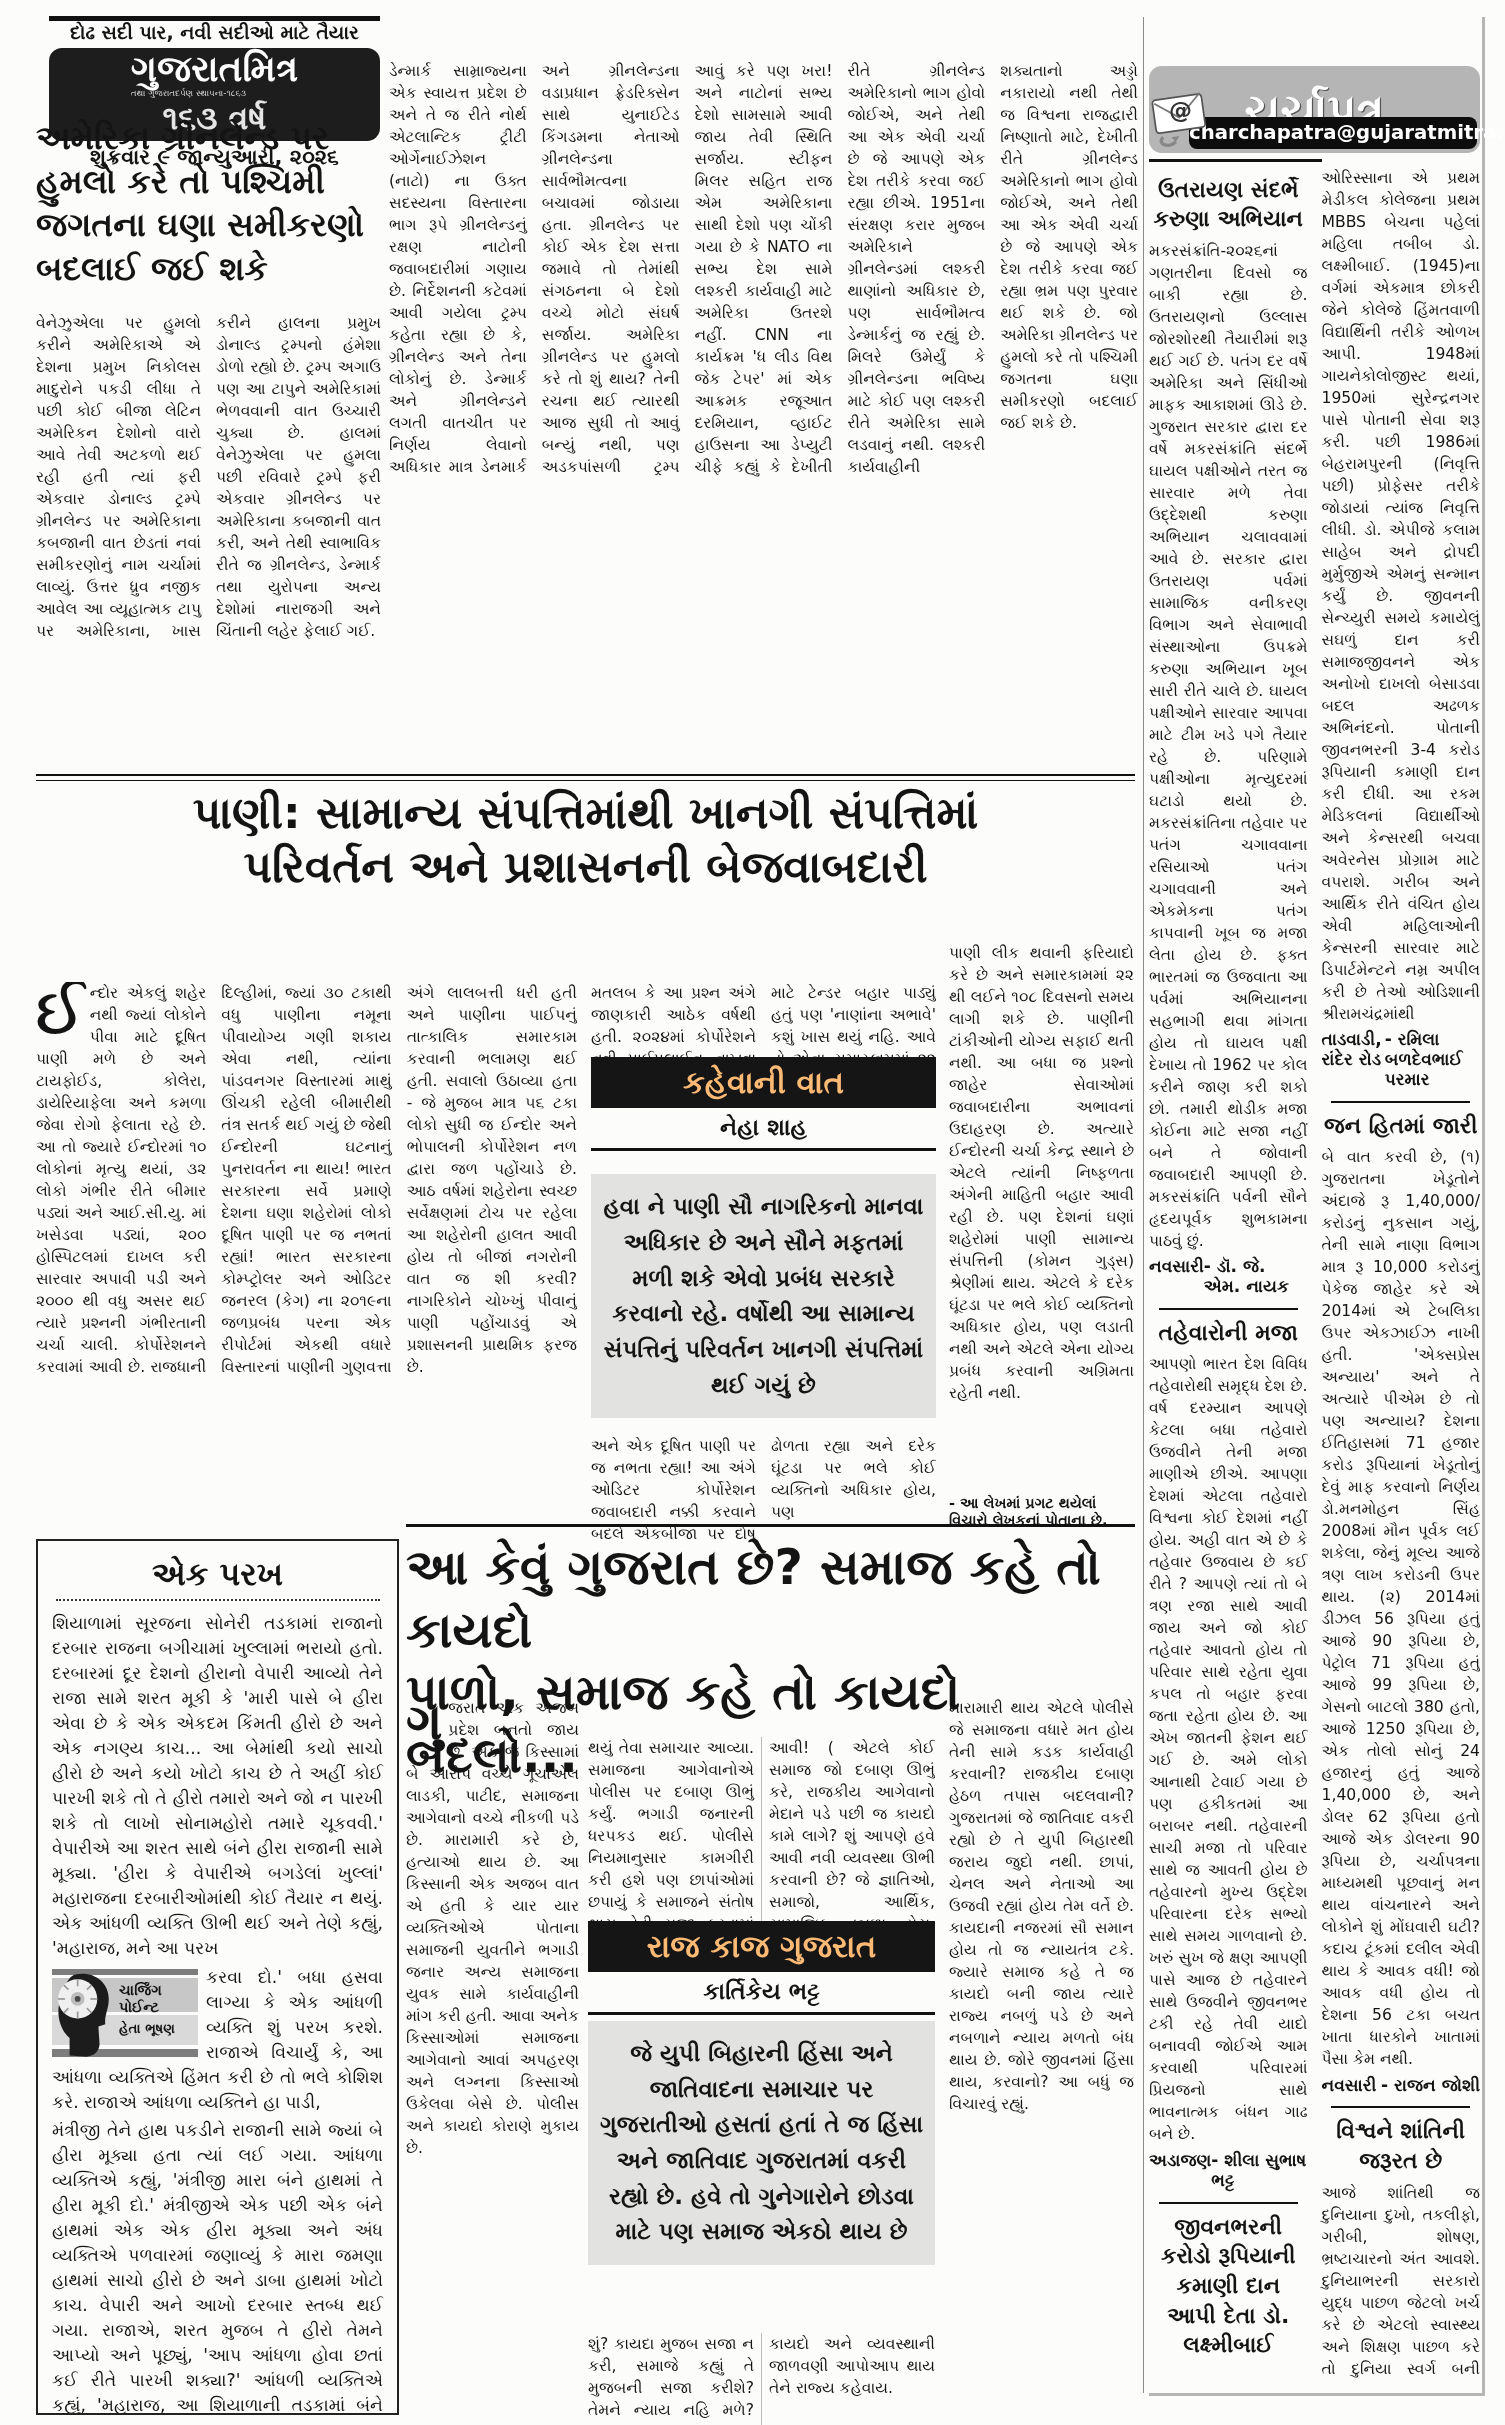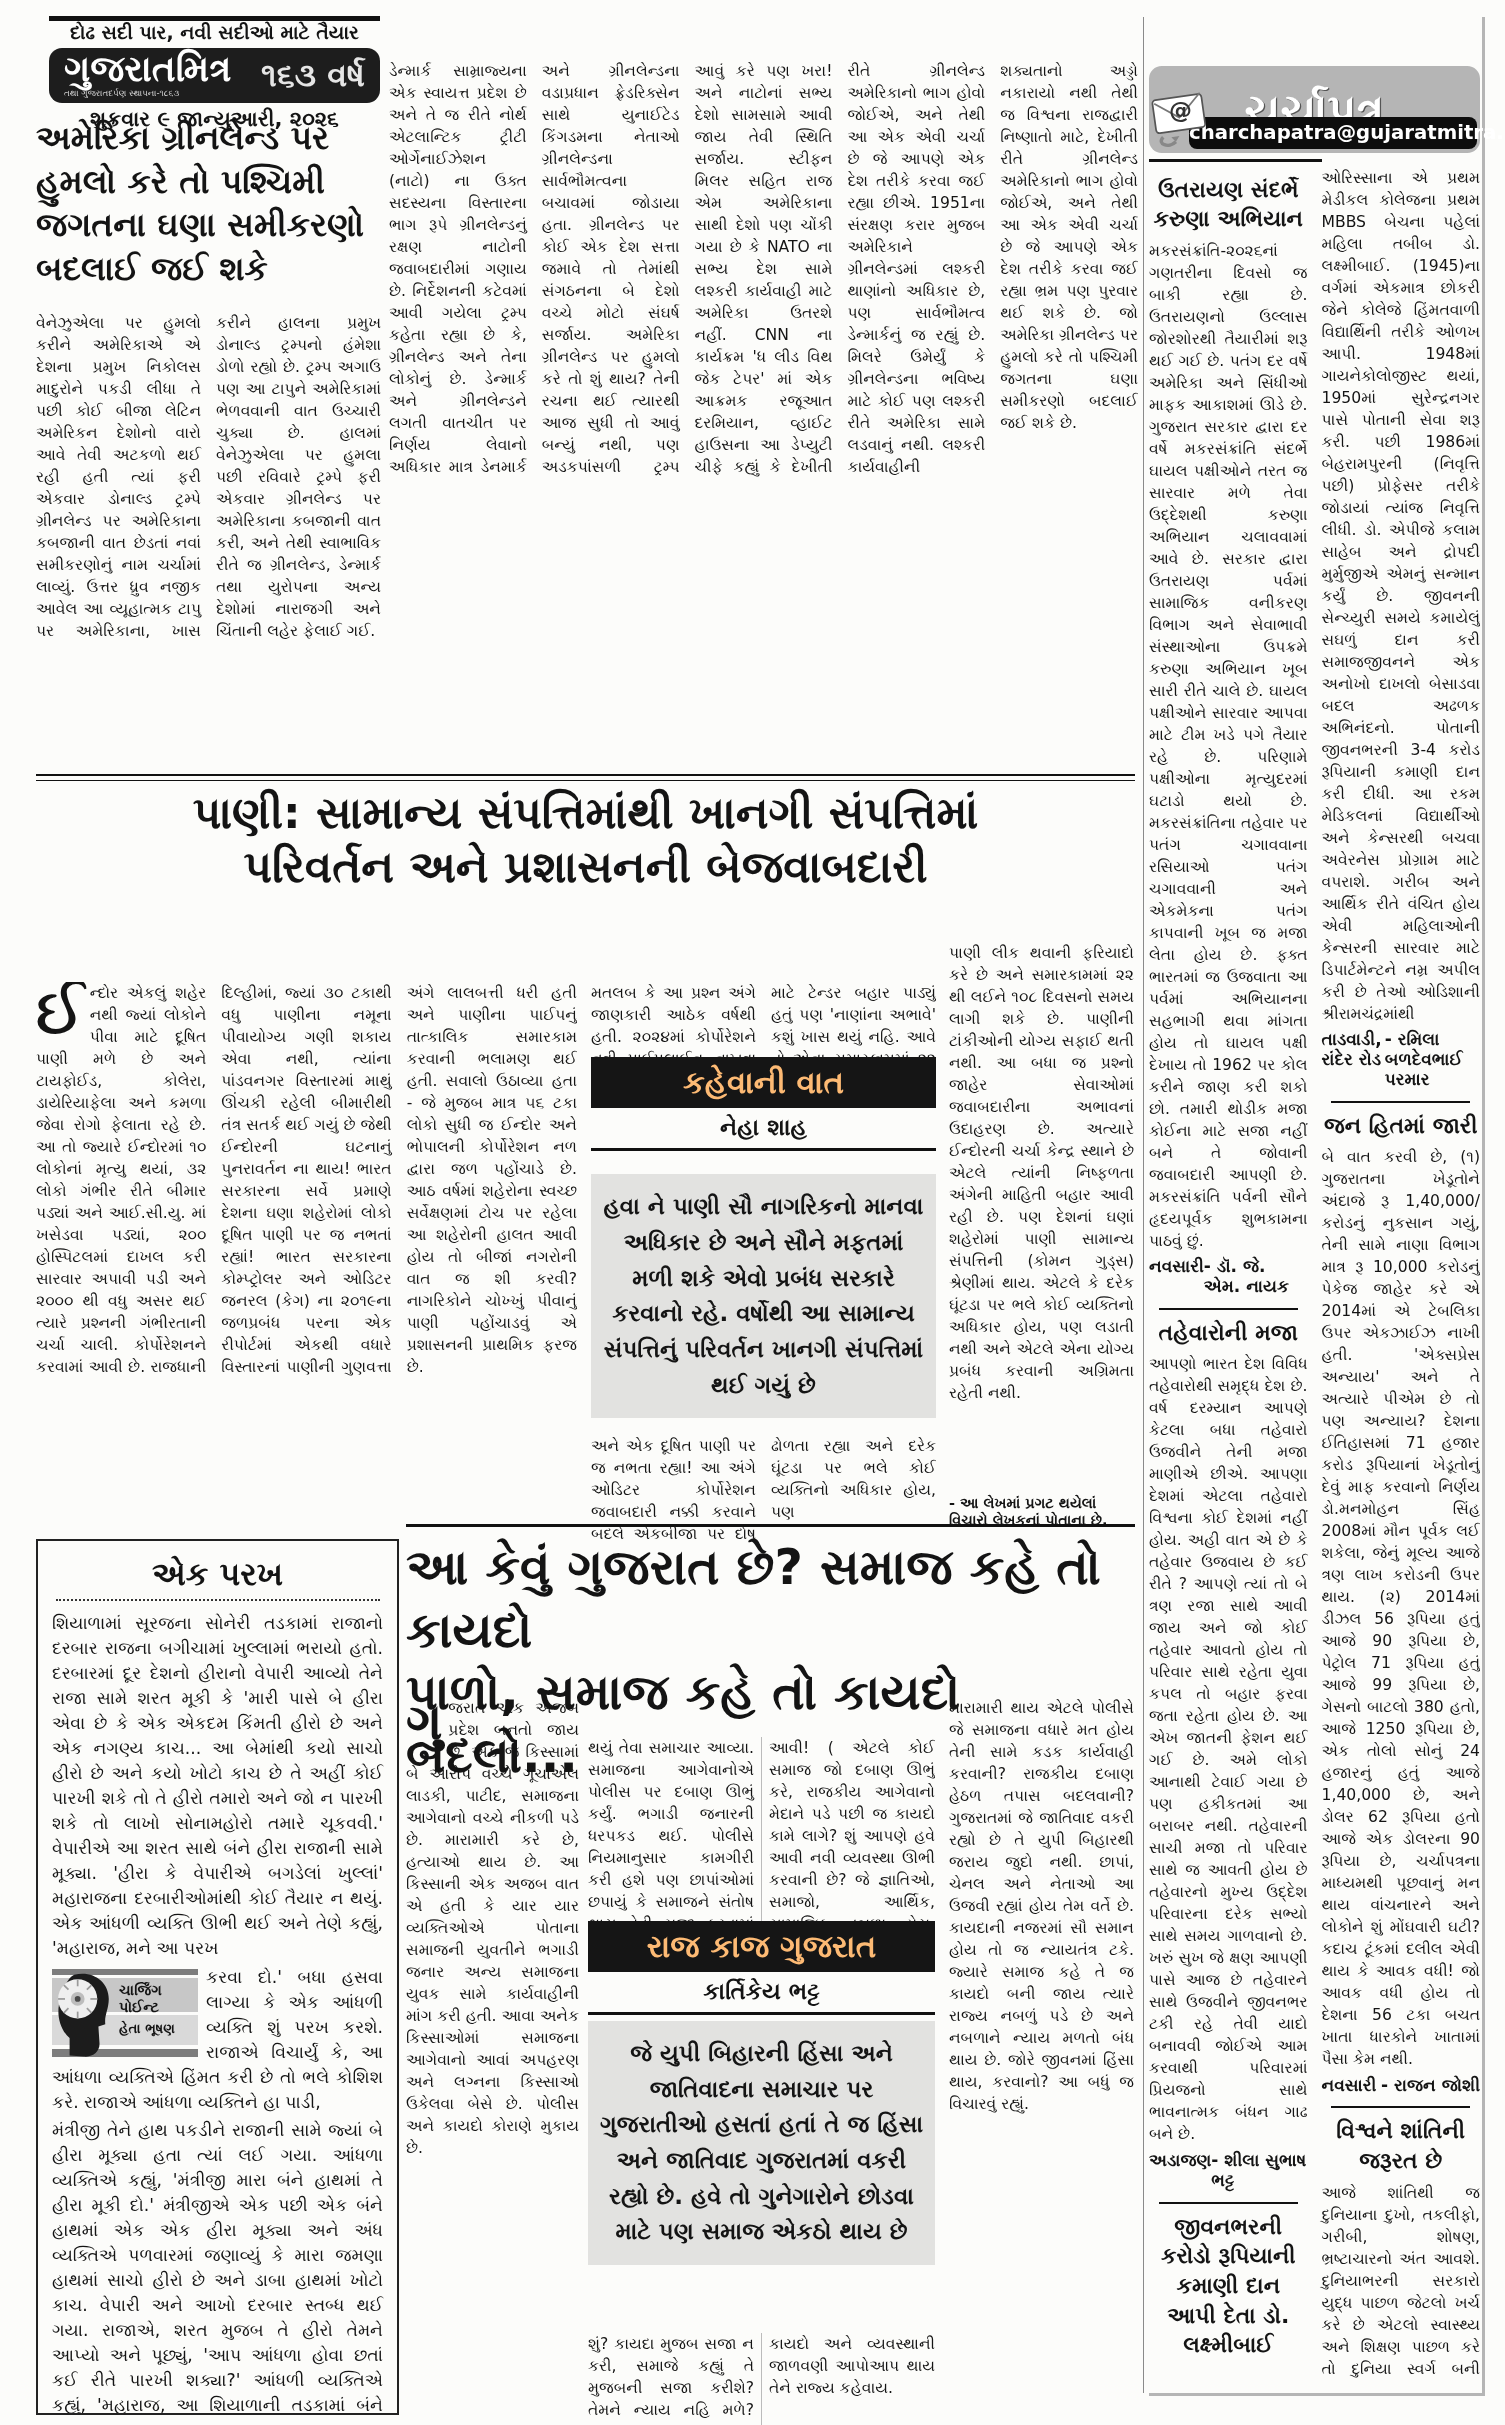--- a/index.html
+++ b/index.html
@@ -5,21 +5,21 @@
   html,body{margin:0;padding:0;background:#e9e7e2;}
   .page{position:relative;width:1506px;height:2426px;background:#fcfcfa;color:#141414;
         font-family:"DejaVu Sans","Liberation Sans",sans-serif;overflow:hidden;}
   .abs{position:absolute;}
   .body-txt{font-size:15.6px;line-height:22px;text-align:justify;}
   .mc{column-gap:15px;overflow:hidden;margin-top:40px;}
   .rule-v{background:#8a8a8a;}
   
   .mast-topline{border-top:5.2px solid #111;}
   .mast-tagline{font-size:19px;font-weight:bold;text-align:center;}
-  .mast-bar{background:#1d1d1d;border-radius:13px;display:flex;align-items:center;justify-content:space-between;padding:3.5px 15px;}
+  .mast-bar{background:#1d1d1d;border-radius:13px;display:flex;align-items:center;justify-content:space-between;padding:3.5px 15px;flex-direction:column;}
   .mast-logo{color:#fff;font-size:36px;font-weight:900;line-height:1;}
   .mast-sub{color:#ddd;font-size:8.7px;margin-top:1.2px;}
   .mast-years{color:#e5e5e5;font-size:32px;font-weight:900;}
   .mast-date{font-size:21px;font-weight:bold;text-align:center;}
   
   .hl1{font-size:33px;line-height:1.32;font-weight:900;}
   .hl-big{font-size:44px;line-height:1.22;font-weight:900;text-align:center;}
   .hl-big2{font-size:49px;line-height:1.28;font-weight:900;text-align:left;}
   .divider{border-top:2.9px solid #111;border-bottom:1.2px solid #111;height:3.5px;}
   .thickline{background:#111;height:2.9px;}

